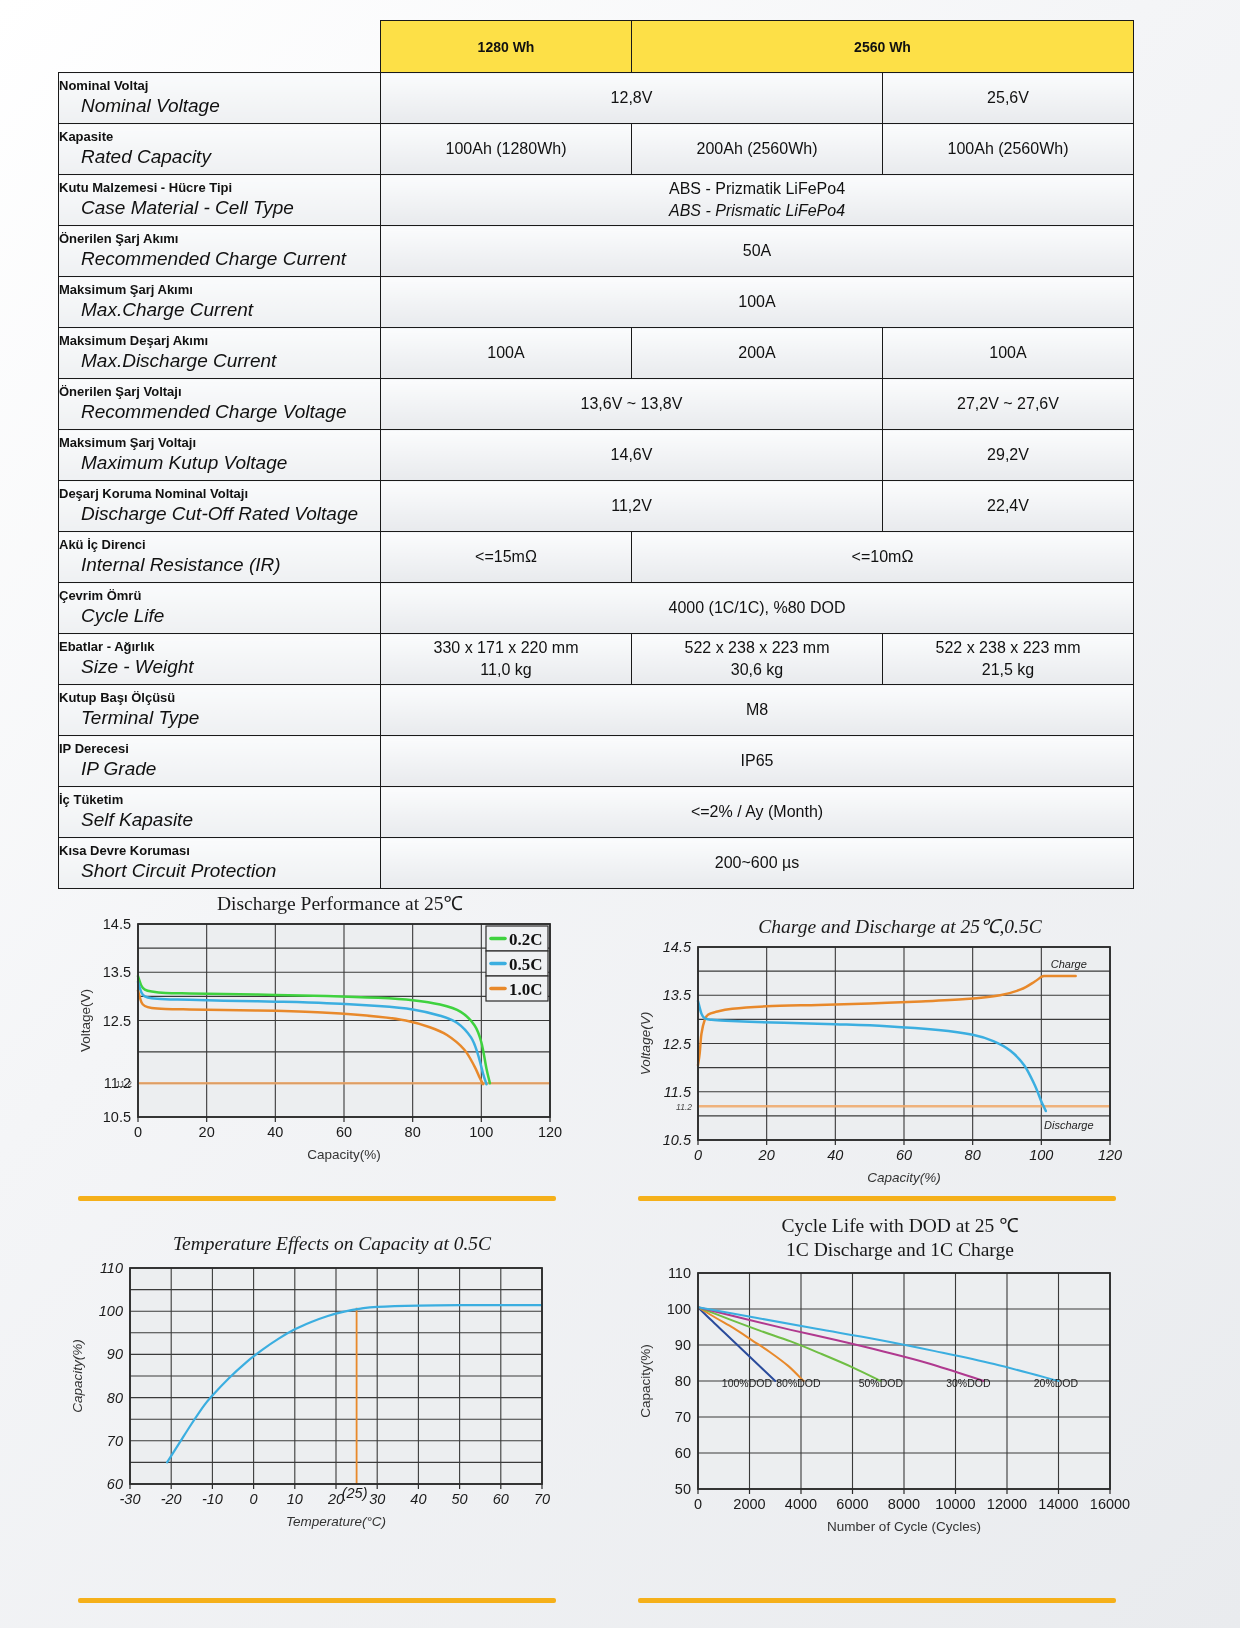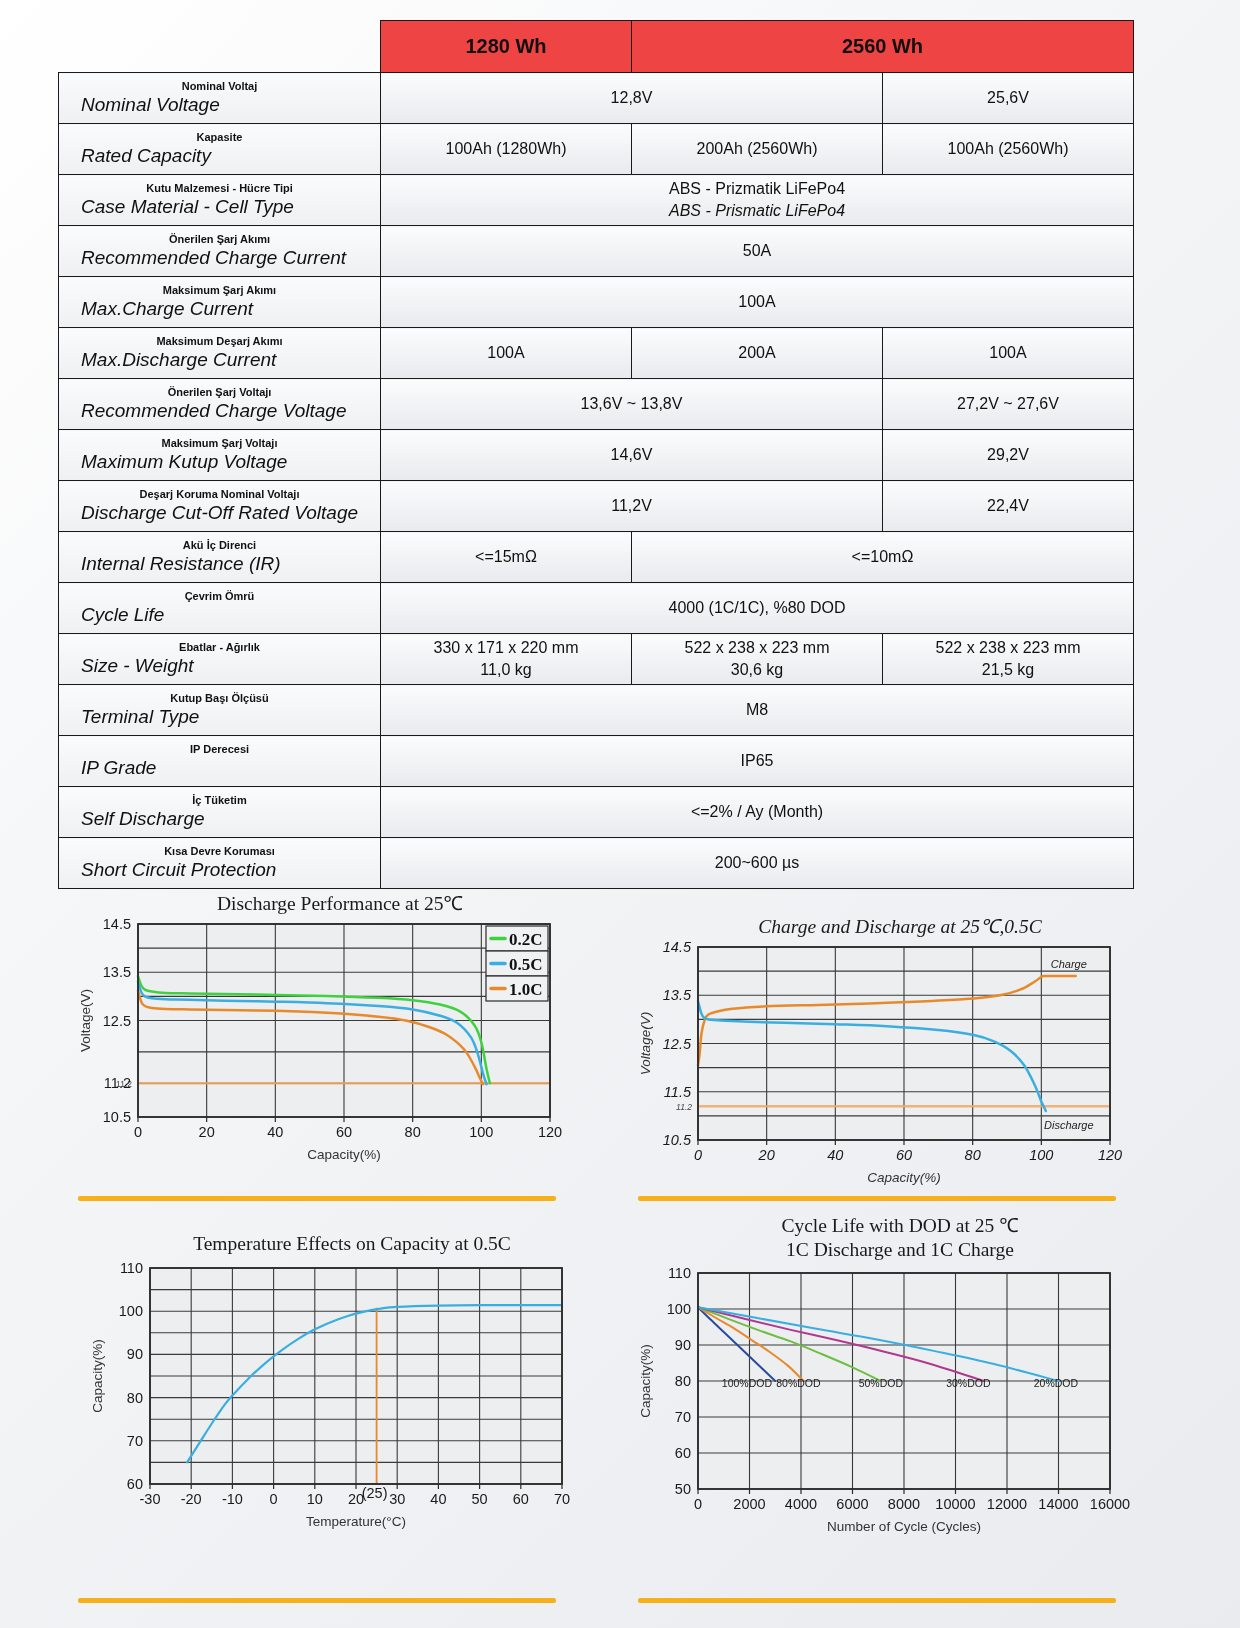--- a/index.html
+++ b/index.html
@@ -17,35 +17,35 @@
     width: 1076px;
     border-collapse: collapse;
     table-layout: fixed;
   }
   .spec-table td, .spec-table th {
     border: 1.6px solid #1a1a1a;
     padding: 0;
   }
   .hdr-blank { border: none !important; background: transparent; }
   .hdr-cell {
-    background: #ef4444;
+    background: #fde047;
     text-align: center;
     font-weight: bold;
-    font-size: 20px;
+    font-size: 14px;
     color: #111;
     height: 52px;
     border: 1.6px solid #1a1a1a !important;
   }
   .label-cell {
     background: linear-gradient(180deg,#fafbfc 0%, #eef0f2 100%);
     padding: 5px 7px 6px 7px;
     height: 51px;
     vertical-align: middle;
   }
-  .lbl-tr { font-weight: bold; font-size: 11px; color: #111; line-height: 1.22; white-space: nowrap; text-align: center; }
+  .lbl-tr { font-weight: bold; font-size: 13px; color: #111; line-height: 1.22; white-space: nowrap; }
   .lbl-en { font-style: italic; font-size: 19px; color: #111; line-height: 1.22; white-space: nowrap; margin-left: 22px; }
   .val-cell {
     background: linear-gradient(180deg,#fbfcfd 0%, #e8eaed 100%);
     text-align: center;
     font-size: 16px;
     color: #111;
     vertical-align: middle;
     line-height: 1.35;
     padding: 3px 2px;
   }
@@ -206,21 +206,21 @@
         <tr>
           <td class="label-cell">
             <div class="lbl-tr">IP Derecesi</div>
             <div class="lbl-en">IP Grade</div>
           </td>
           <td class="val-cell" colspan="3"><span>IP65</span></td>
         </tr>
         <tr>
           <td class="label-cell">
             <div class="lbl-tr">İç Tüketim</div>
-            <div class="lbl-en">Self Discharge</div>
+            <div class="lbl-en">Self Kapasite</div>
           </td>
           <td class="val-cell" colspan="3"><span>&lt;=2% / Ay (Month)</span></td>
         </tr>
         <tr>
           <td class="label-cell">
             <div class="lbl-tr">Kısa Devre Koruması</div>
             <div class="lbl-en">Short Circuit Protection</div>
           </td>
           <td class="val-cell" colspan="3"><span>200~600 µs</span></td>
         </tr>
@@ -331,21 +331,21 @@
         <line x1="490" y1="201" x2="490" y2="206" stroke="#2b2b2b" stroke-width="1.2"></line>
         <text x="490" y="221" text-anchor="middle" class="tick-txt">120</text>
         <text x="284" y="243" text-anchor="middle" class="axis-name">Capacity(%)</text>
         <text x="30" y="104.5" text-anchor="middle" class="axis-name" transform="rotate(-90 30 104.5)">Voltage(V)</text>
         <text x="448.8" y="28.88749999999999" text-anchor="middle" class="ann-txt">Charge</text>
         <text x="448.8" y="189.55999999999997" text-anchor="middle" class="ann-txt">Discharge</text>
       </svg>
   </div>
   <div class="divider" style="left:638px; top:1196px; width:478px;"></div>
 
-  <div class="chart-box" style="left:72px; top:1232px; width:560px; height:330px;">
+  <div class="chart-box" style="left:52px; top:1232px; width:560px; height:330px;font-style:italic;">
     <div class="chart-title">Temperature Effects on Capacity at 0.5C</div>
     <svg id="svg-c3" width="560" height="300" viewBox="0 0 560 300">
         <rect x="78" y="12" width="412" height="216" fill="#eceef0"></rect>
         <line x1="78" y1="12" x2="78" y2="228" stroke="#3a3a3a" stroke-width="1.1"></line>
         <line x1="119.2" y1="12" x2="119.2" y2="228" stroke="#3a3a3a" stroke-width="1.1"></line>
         <line x1="160.4" y1="12" x2="160.4" y2="228" stroke="#3a3a3a" stroke-width="1.1"></line>
         <line x1="201.6" y1="12" x2="201.6" y2="228" stroke="#3a3a3a" stroke-width="1.1"></line>
         <line x1="242.8" y1="12" x2="242.8" y2="228" stroke="#3a3a3a" stroke-width="1.1"></line>
         <line x1="284" y1="12" x2="284" y2="228" stroke="#3a3a3a" stroke-width="1.1"></line>
         <line x1="325.2" y1="12" x2="325.2" y2="228" stroke="#3a3a3a" stroke-width="1.1"></line>

